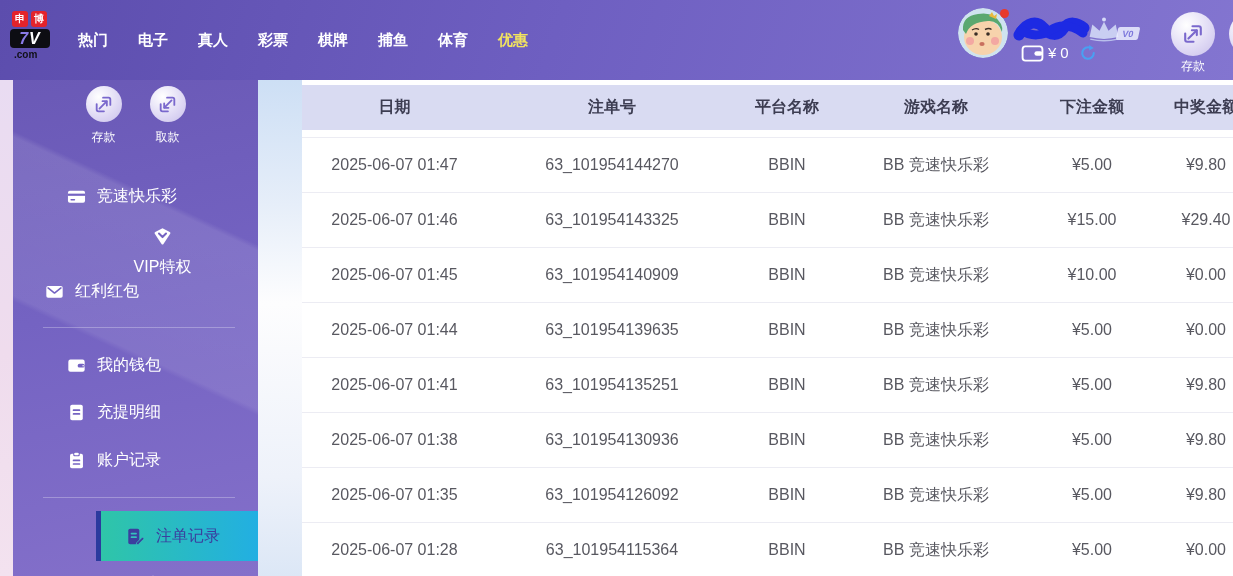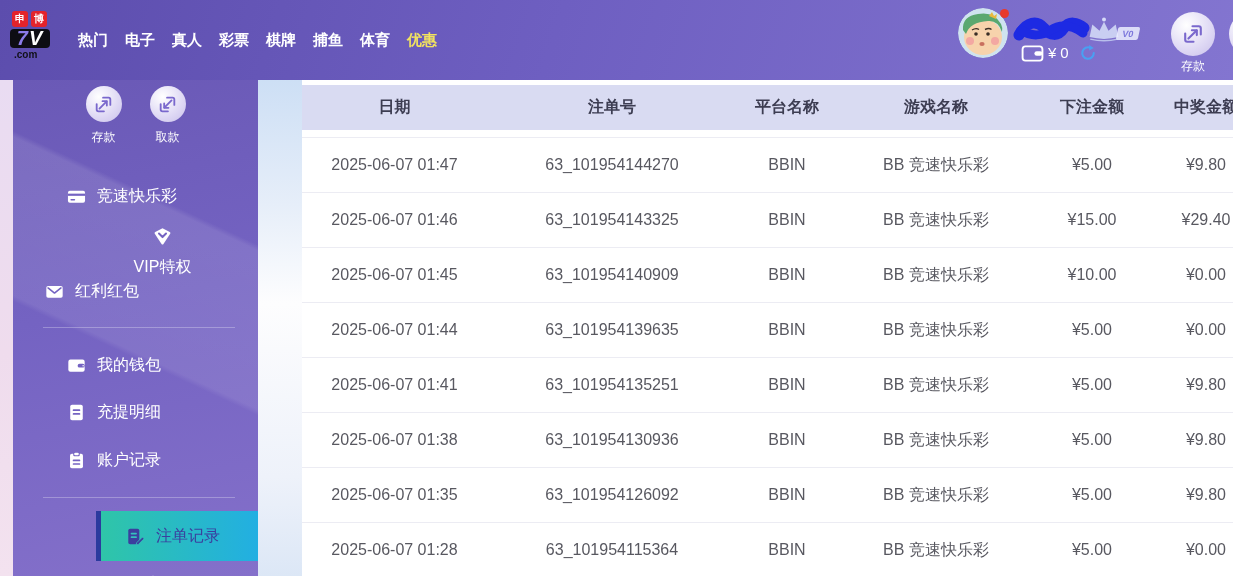--- a/index.html
+++ b/index.html
@@ -9,24 +9,24 @@
 
   
   .topnav { position:absolute; left:0; top:0; width:1233px; height:80px;
     background:linear-gradient(108deg,#5c4dad 0%,#6e5fc1 45%,#8375d0 100%); z-index:5; }
   .logo { position:absolute; left:10px; top:11px; width:58px; cursor:pointer; }
   .badges { display:flex; gap:3px; margin-left:2px; }
   .badge { width:16px; height:16px; background:#e3232b; border-radius:3px; color:#fff;
     font-size:10px; font-weight:700; display:flex; align-items:center; justify-content:center; }
   .logo-box { margin-top:2px; width:40px; height:19px; background:#0d0d13; border-radius:4px;
     display:flex; align-items:center; justify-content:center; }
-  .logo-name { font-style:italic; font-weight:900; font-size:20px; letter-spacing:1px; color:#fff; display:block; }
+  .logo-name { font-style:italic; font-weight:900; font-size:16px; letter-spacing:1px; color:#fff; display:block; }
   .logo-name::first-letter { color:#8b7ce8; }
   .logo-com { margin-top:1px; margin-left:4px; font-size:10px; font-weight:800; color:#101016; }
-  .nav-items { position:absolute; left:78px; top:0; height:80px; display:flex; align-items:center; gap:17px; }
+  .nav-items { position:absolute; left:78px; top:0; height:80px; display:flex; align-items:center; gap:30px; }
   .nav-item { color:#fff; font-size:15px; font-weight:700; cursor:pointer; white-space:nowrap; width:30px; text-align:center; }
   .nav-item.active { color:#f2e35f; }
 
   
   .avatar { position:absolute; left:958px; top:8px; width:50px; height:50px; border-radius:50%;
     overflow:hidden; cursor:pointer; }
   .notif-dot { position:absolute; left:1000px; top:9px; width:9px; height:9px; border-radius:50%;
     background:#e8392c; }
   .scribble { position:absolute; left:1013px; top:17px; width:78px; height:28px; }
   .wallet-ic { position:absolute; left:1021px; top:45px; width:23px; height:17px; }

